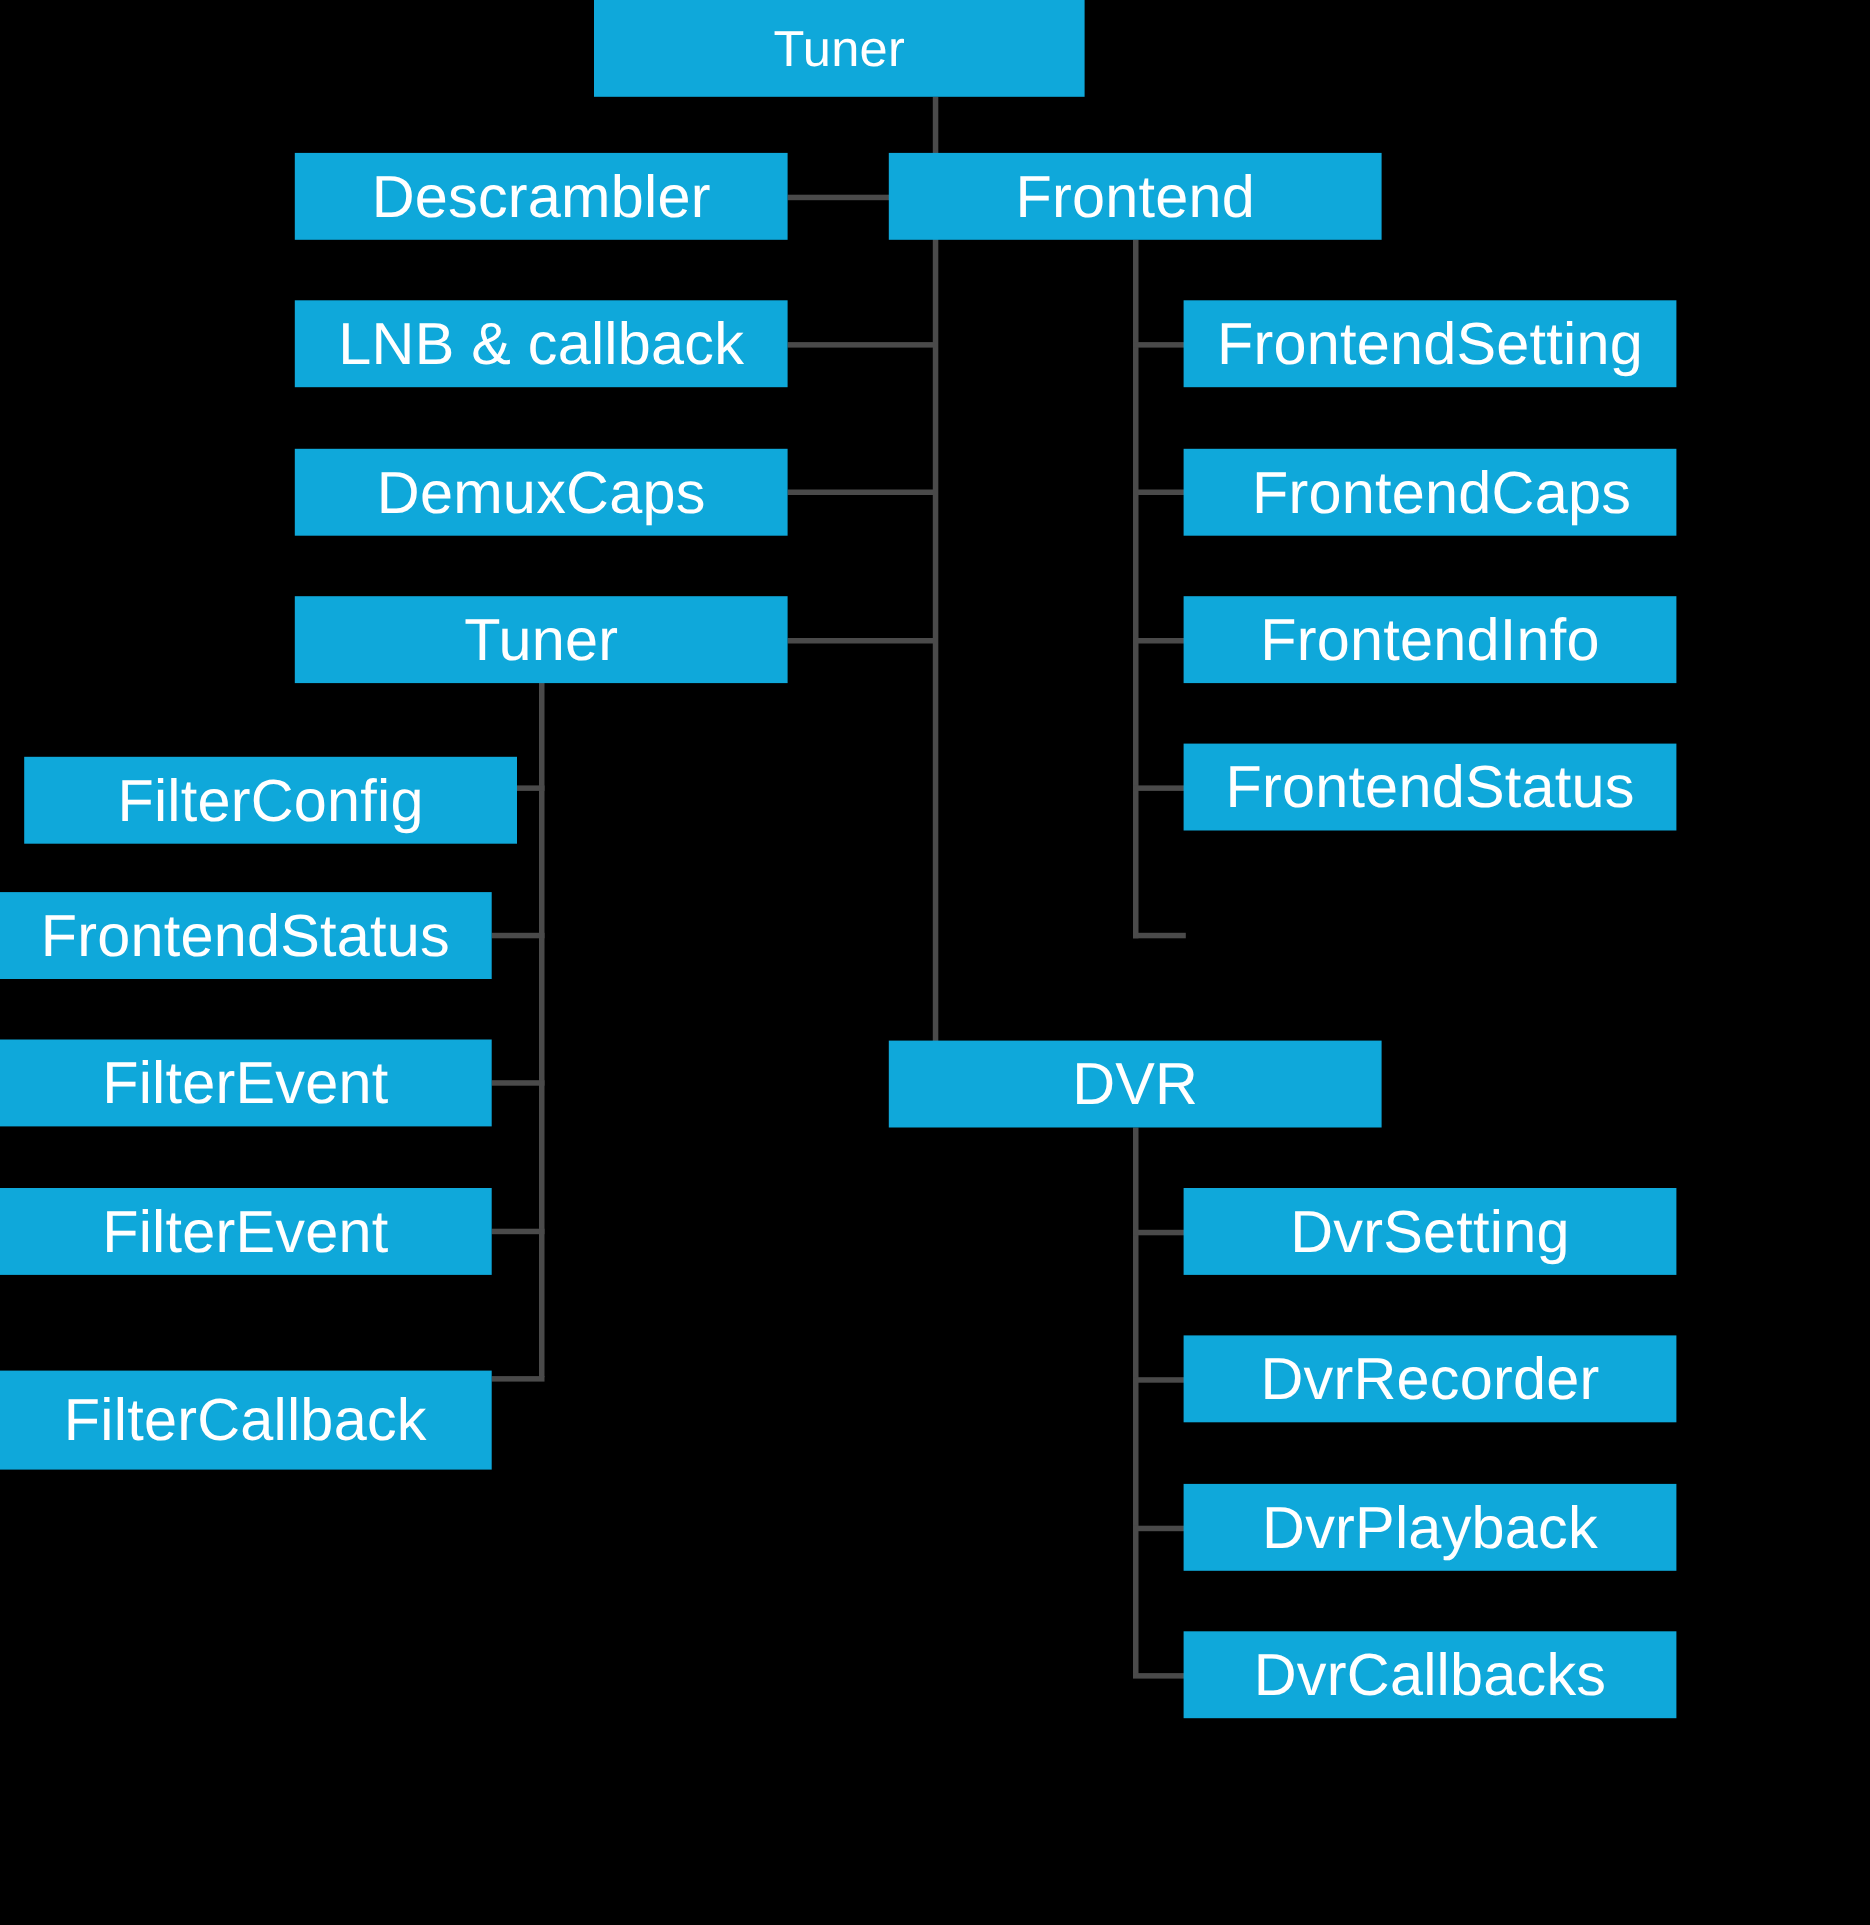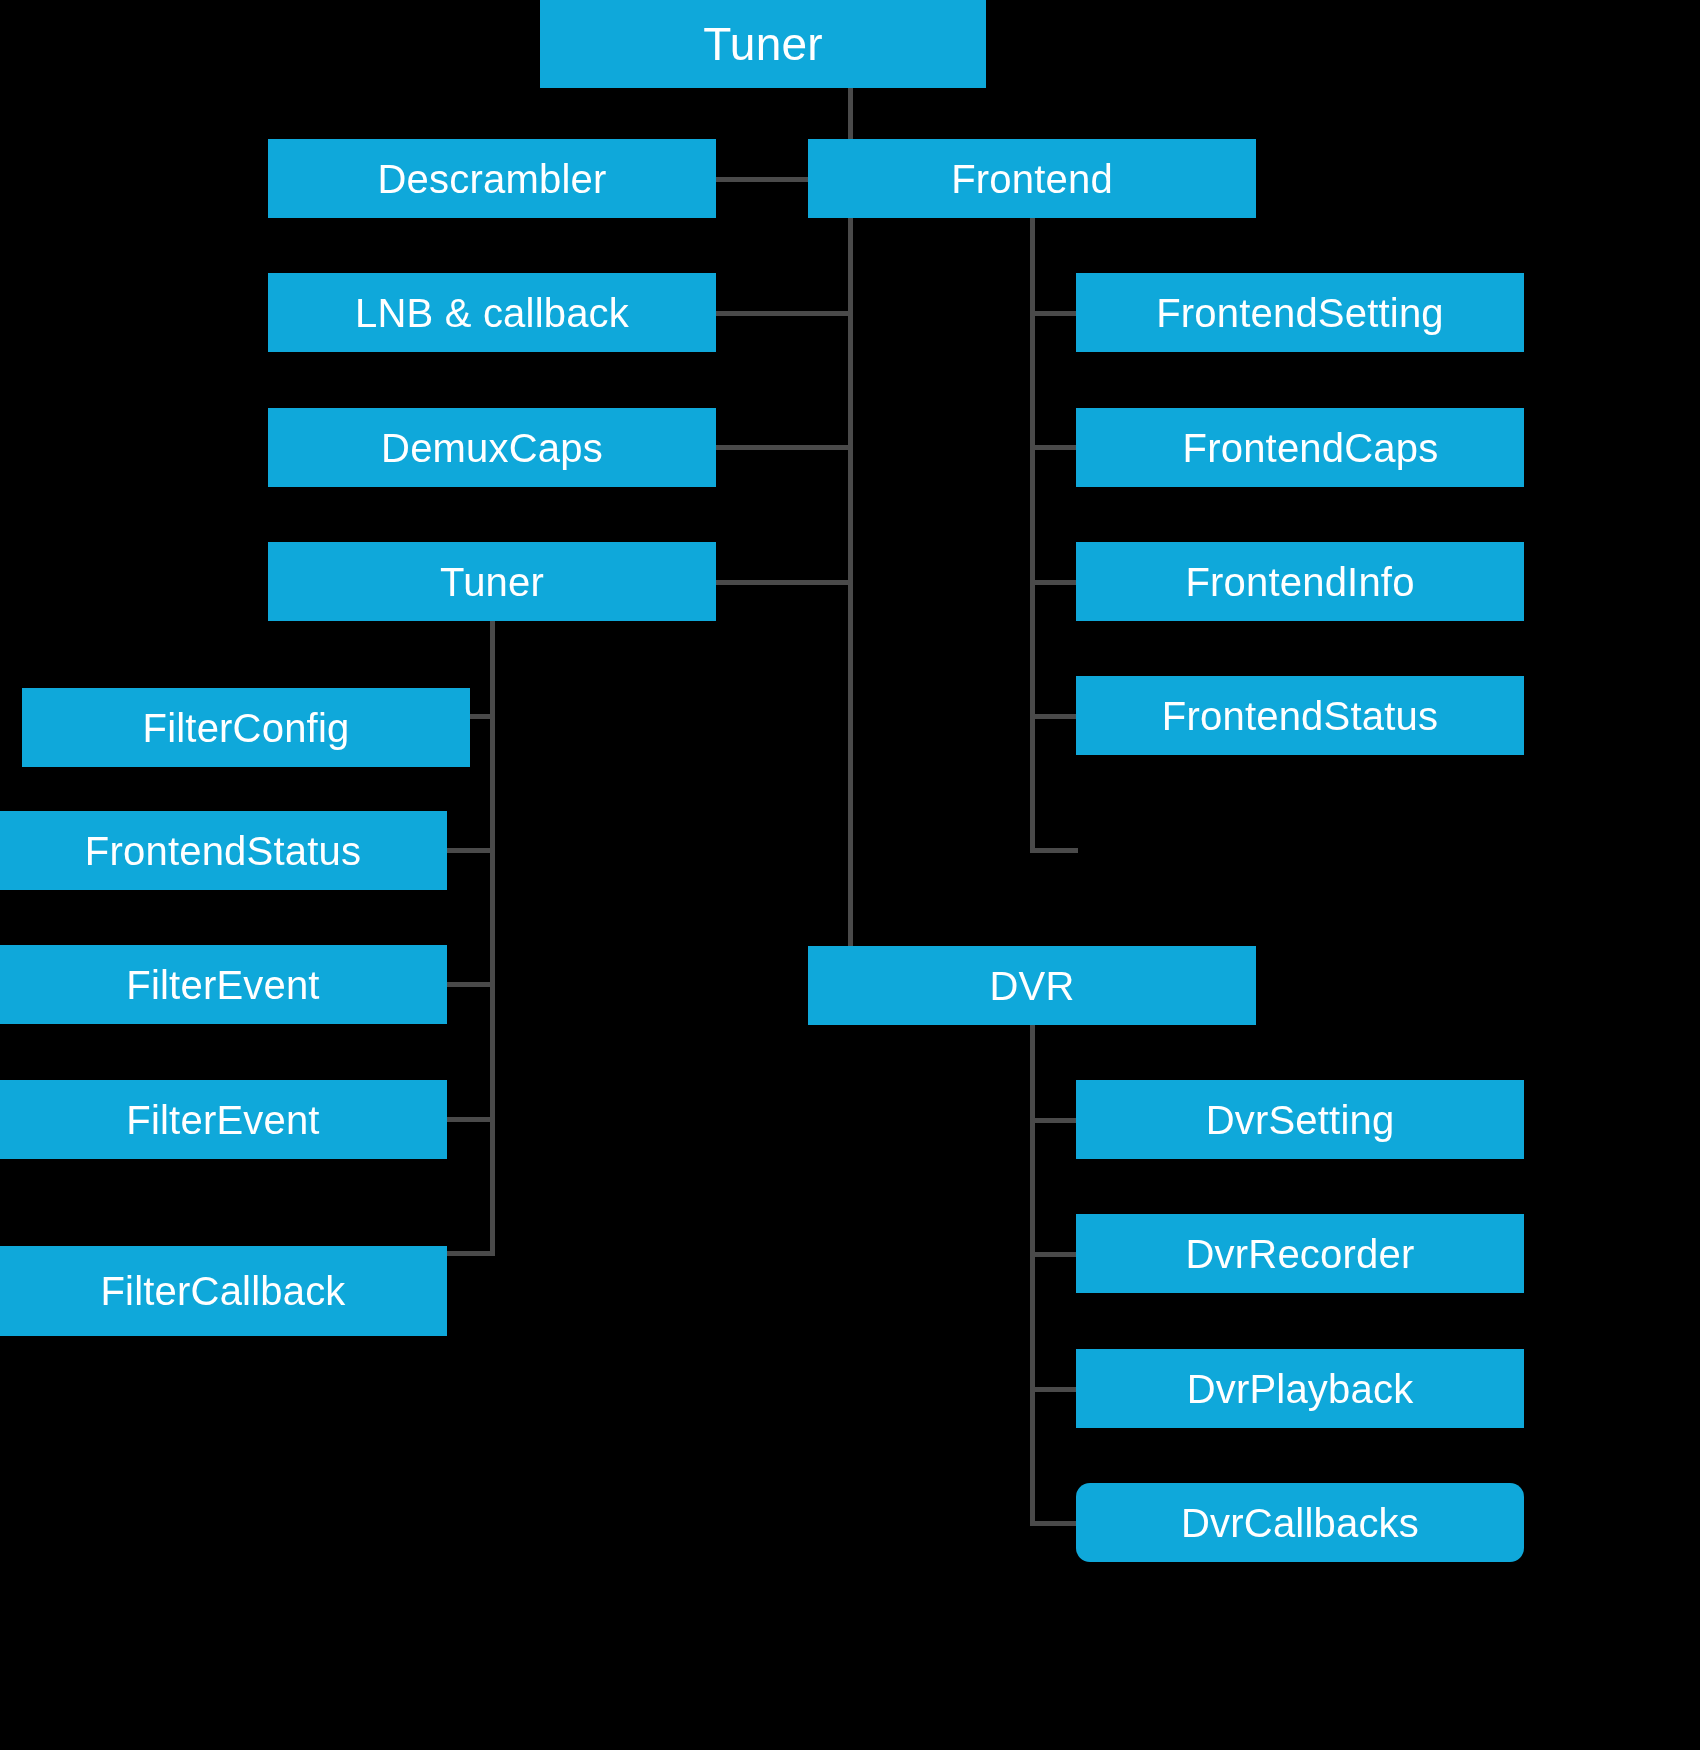--- a/index.html
+++ b/index.html
@@ -17,21 +17,21 @@
     background: #000000;
     overflow: hidden;
   }
   .node {
     position: absolute;
     background: #0fa8da;
     color: #ffffff;
     display: flex;
     align-items: center;
     justify-content: center;
-    font-size: 40px;
+    font-size: 54px;
     line-height: 1;
     letter-spacing: 0.2px;
     box-sizing: border-box;
     text-align: center;
     white-space: nowrap;
     -webkit-font-smoothing: antialiased;
   }
   .node.root {
     font-size: 46px;
   }
@@ -103,21 +103,21 @@
 
 
   <div class="node" style="left:808px; top:946px; width:448px; height:79px;">DVR</div>
 
   <div class="node" style="left:1076px; top:1080px; width:448px; height:79px;">DvrSetting</div>
 
   <div class="node" style="left:1076px; top:1214px; width:448px; height:79px;">DvrRecorder</div>
 
   <div class="node" style="left:1076px; top:1349px; width:448px; height:79px;">DvrPlayback</div>
 
-  <div class="node" style="left:1076px; top:1483px; width:448px; height:79px;border-radius:14px;">DvrCallbacks</div>
+  <div class="node" style="left:1076px; top:1483px; width:448px; height:79px;">DvrCallbacks</div>
 
   <div class="node" style="left:-1px; top:688px; width:448px; height:79px;margin-left:23px;">FilterConfig</div>
 
   <div class="node" style="left:-1px; top:811px; width:448px; height:79px;">FrontendStatus</div>
 
   <div class="node" style="left:-1px; top:945px; width:448px; height:79px;">FilterEvent</div>
 
   <div class="node" style="left:-1px; top:1080px; width:448px; height:79px;">FilterEvent</div>
 
   <div class="node" style="left:-1px; top:1246px; width:448px; height:90px;">FilterCallback</div>

